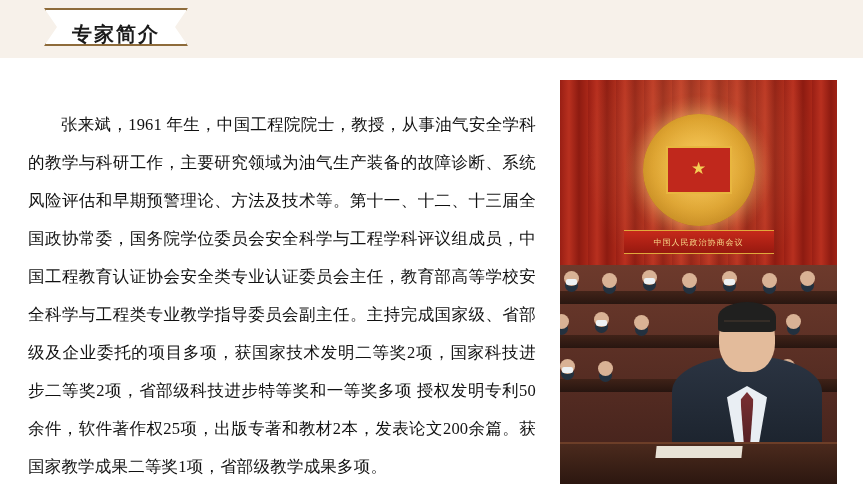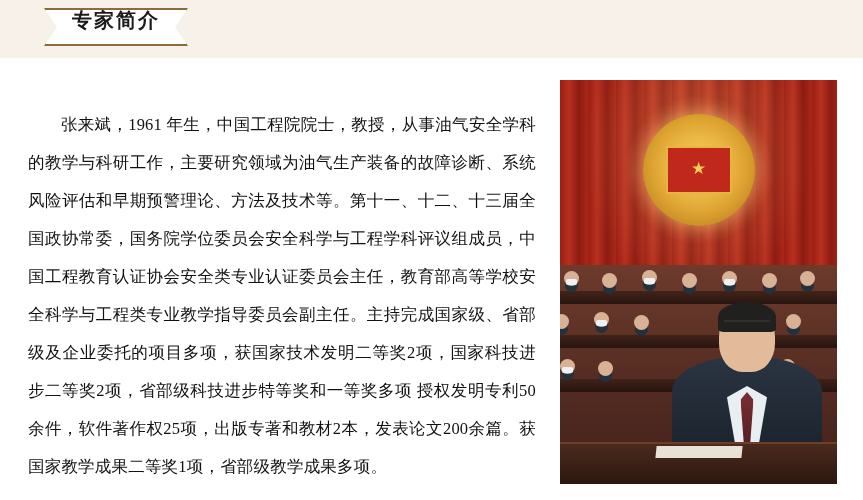--- a/index.html
+++ b/index.html
@@ -26,21 +26,21 @@
   }
   .ribbon {
     position: absolute;
     left: 44px;
     top: 8px;
     height: 38px;
     padding: 0 26px 0 26px;
     background: #ffffff;
     border: 2px solid #8e6b3a;
     display: flex;
-    align-items: flex-start;
+    align-items: flex-end;
     box-sizing: border-box;
     
     clip-path: polygon(0 0, 100% 0, calc(100% - 13px) 50%, 100% 100%, 0 100%, 13px 50%);
   }
   .ribbon-title {
     font-size: 20px;
     font-weight: bold;
     color: #1a1a1a;
     letter-spacing: 2px;
     font-family: "Liberation Serif", "DejaVu Serif", serif;
@@ -321,20 +321,23 @@
       <div class="curtain"></div>
       <div class="curtain-shade"></div>
 
       <div class="emblem">
         <div class="emblem-ray"></div>
         <div class="emblem-inner">
           <div class="emblem-star">★</div>
         </div>
       </div>
 
+      <div class="banner">
+        <span class="banner-text">中国人民政治协商会议</span>
+      </div>
 
       <div class="audience">
         <div class="seatdesk" style="top:26px"></div>
         <div class="row" style="top:4px">
           <div class="head" style="left:14px;top:2px"></div>
           <div class="mask" style="left:16px;top:10px"></div>
           <div class="head" style="left:52px;top:4px"></div>
           <div class="head" style="left:92px;top:1px"></div>
           <div class="mask" style="left:94px;top:9px"></div>
           <div class="head" style="left:132px;top:4px"></div>

